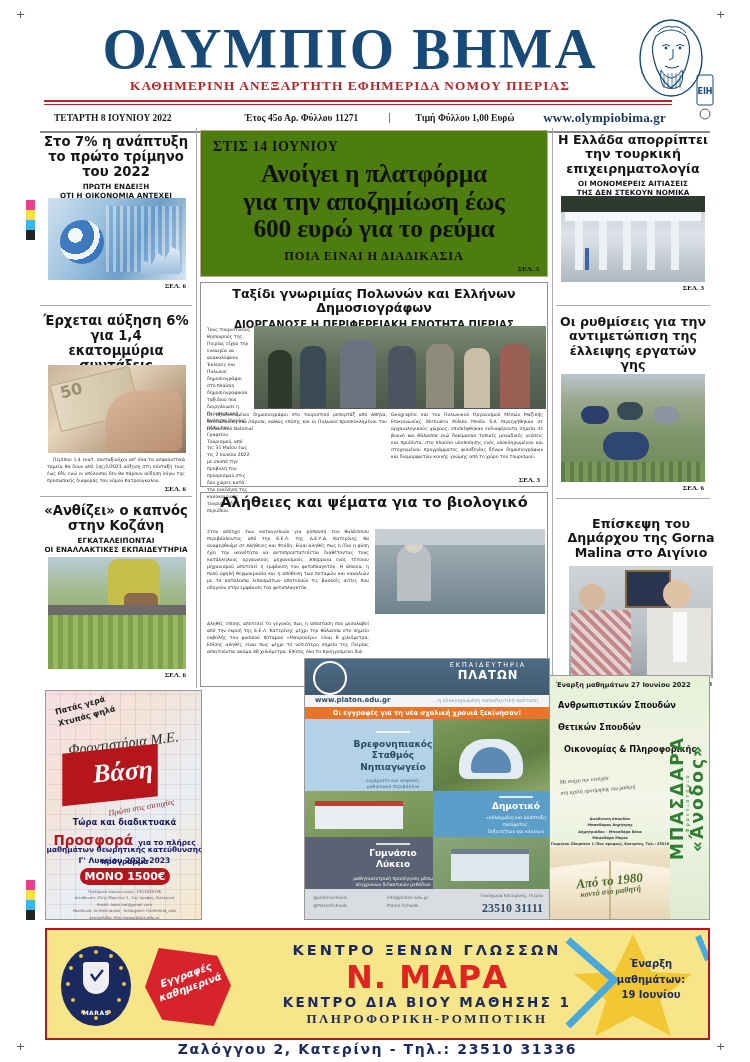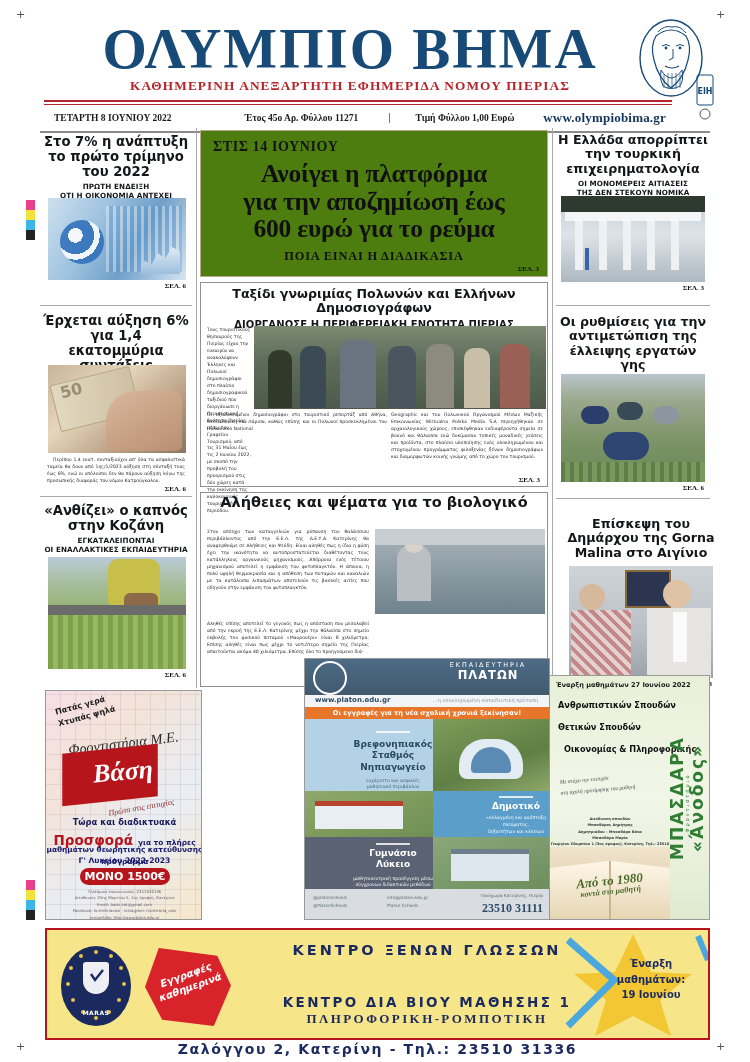--- a/index.html
+++ b/index.html
@@ -513,20 +513,21 @@
         <path d="M28 20 h14 v16 q0 8 -7 11 q-7 -3 -7 -11Z" fill="#eceef4"></path>
         <path d="M30 28 l4 6 l8 -10" stroke="#1b2a5e" stroke-width="2.4" fill="none"></path>
       </svg>
       <div class="txt">MARAS</div>
     </div>
     <div class="mr-flash">
       <span style="white-space:pre-line;">Εγγραφές
 καθημερινά</span>
     </div>
     <div class="mr-l1">ΚΕΝΤΡΟ ΞΕΝΩΝ ΓΛΩΣΣΩΝ</div>
+    <div class="mr-l2">Ν. ΜΑΡΑ</div>
     <div class="mr-l3">ΚΕΝΤΡΟ ΔΙΑ ΒΙΟΥ ΜΑΘΗΣΗΣ 1</div>
     <div class="mr-l4">ΠΛΗΡΟΦΟΡΙΚΗ-ΡΟΜΠΟΤΙΚΗ</div>
     <div class="mr-right" style="white-space:pre-line;">Έναρξη
 μαθημάτων:
 19 Ιουνίου</div>
   </div>
   <div id="maras-addr">Ζαλόγγου 2, Κατερίνη - Τηλ.: 23510 31336</div>
 
 </div>
 

